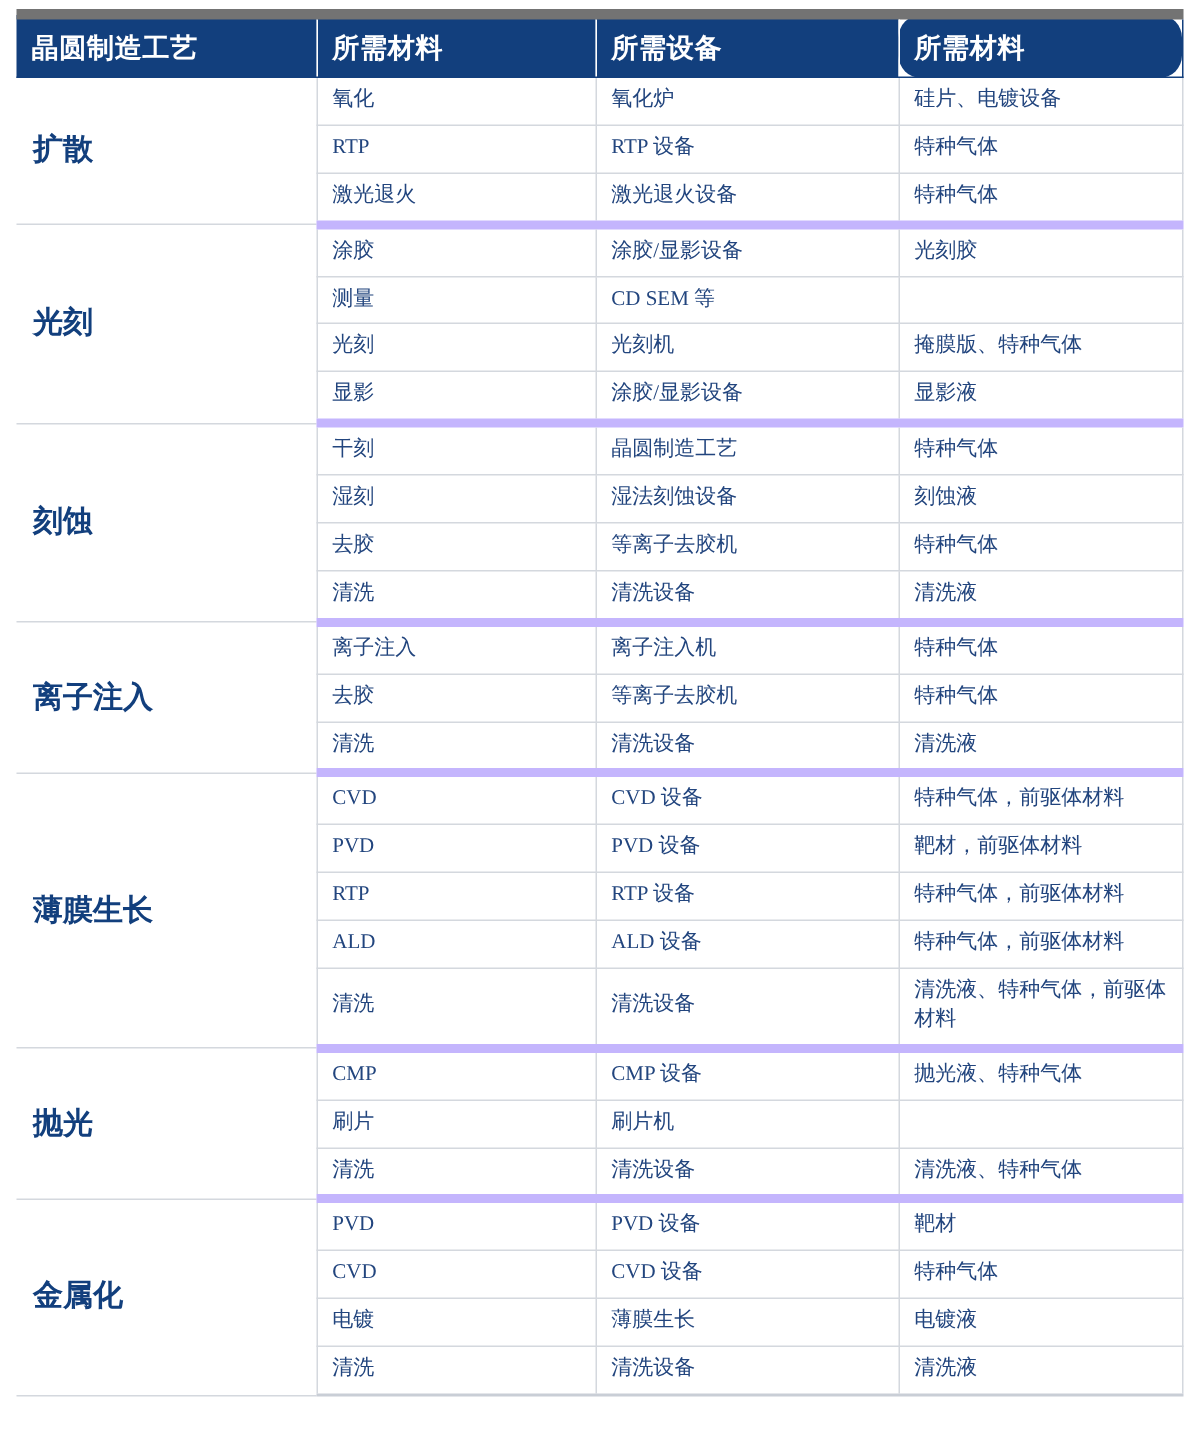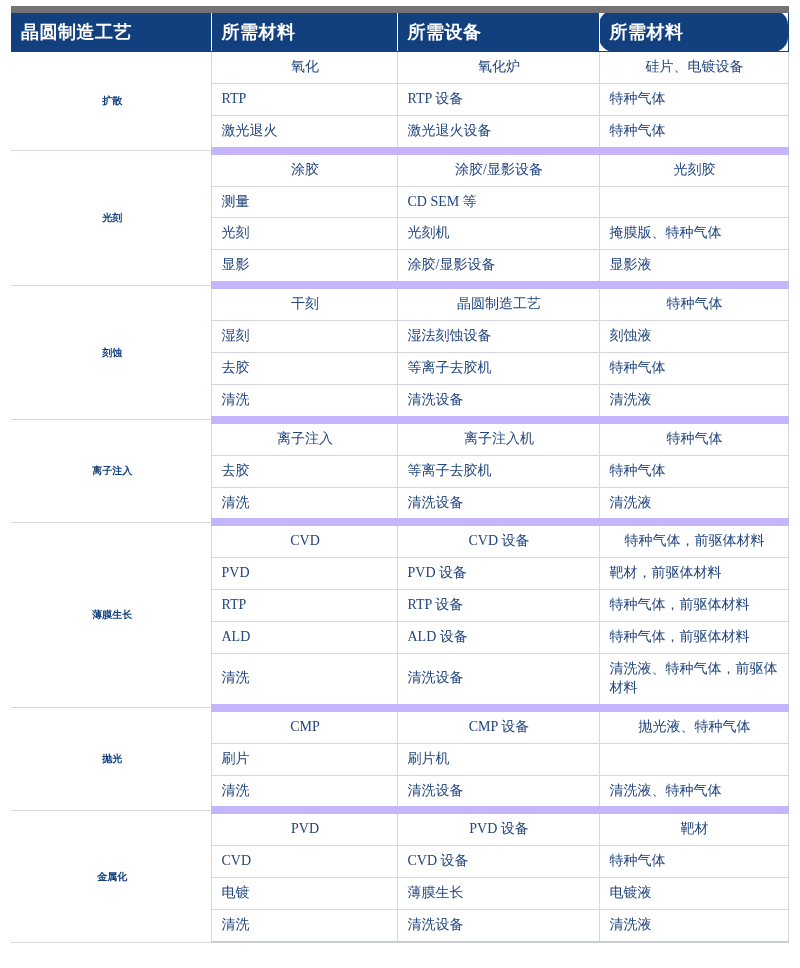--- a/index.html
+++ b/index.html
@@ -70,30 +70,29 @@
   tbody td:last-child {
     border-right: 1px solid #d4d8de;
   }
 
   tbody td.group-cell {
     font-weight: bold;
     color: #123f7d;
     border-right: 1px solid #d4d8de;
     vertical-align: middle;
     padding-left: 11px;
-    font-size: 10px;
+    font-size: 20px;
   }
 
   
   tbody tr.group-end > td {
-    border-bottom: 8px solid #c4b5fd;
+    border-bottom: 6px solid #c4b5fd;
   }
   tbody tr.group-start > td {
     border-top: 0;
-    text-align: center;
   }
 
   tbody tr:last-child > td {
     border-bottom: 2px solid #c9ced6;
   }
 
   td.empty-cell { color: transparent; }
 
   .wrap-cell { white-space: normal; }
 </style>

